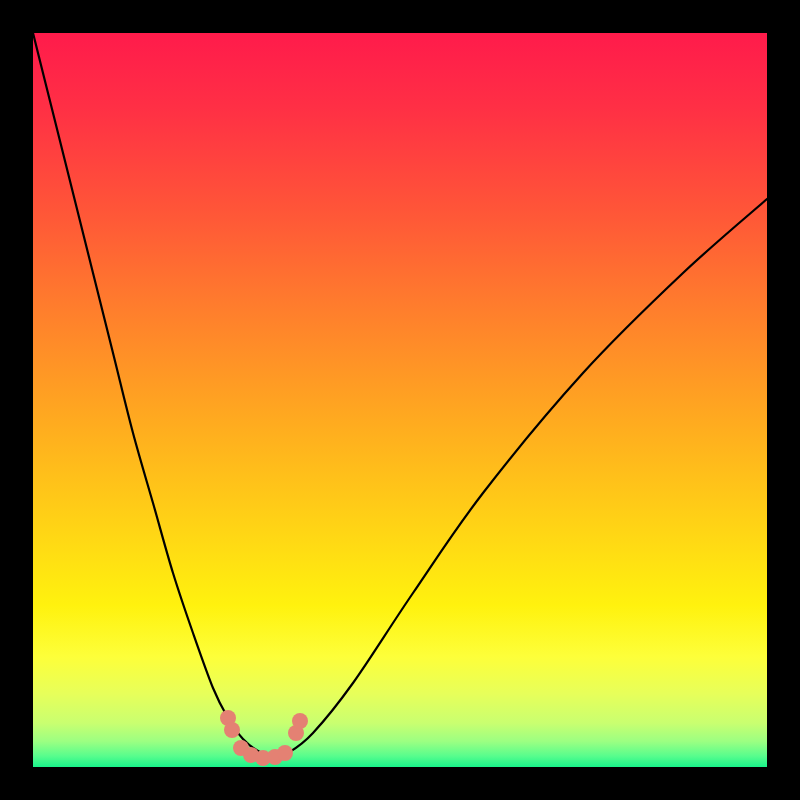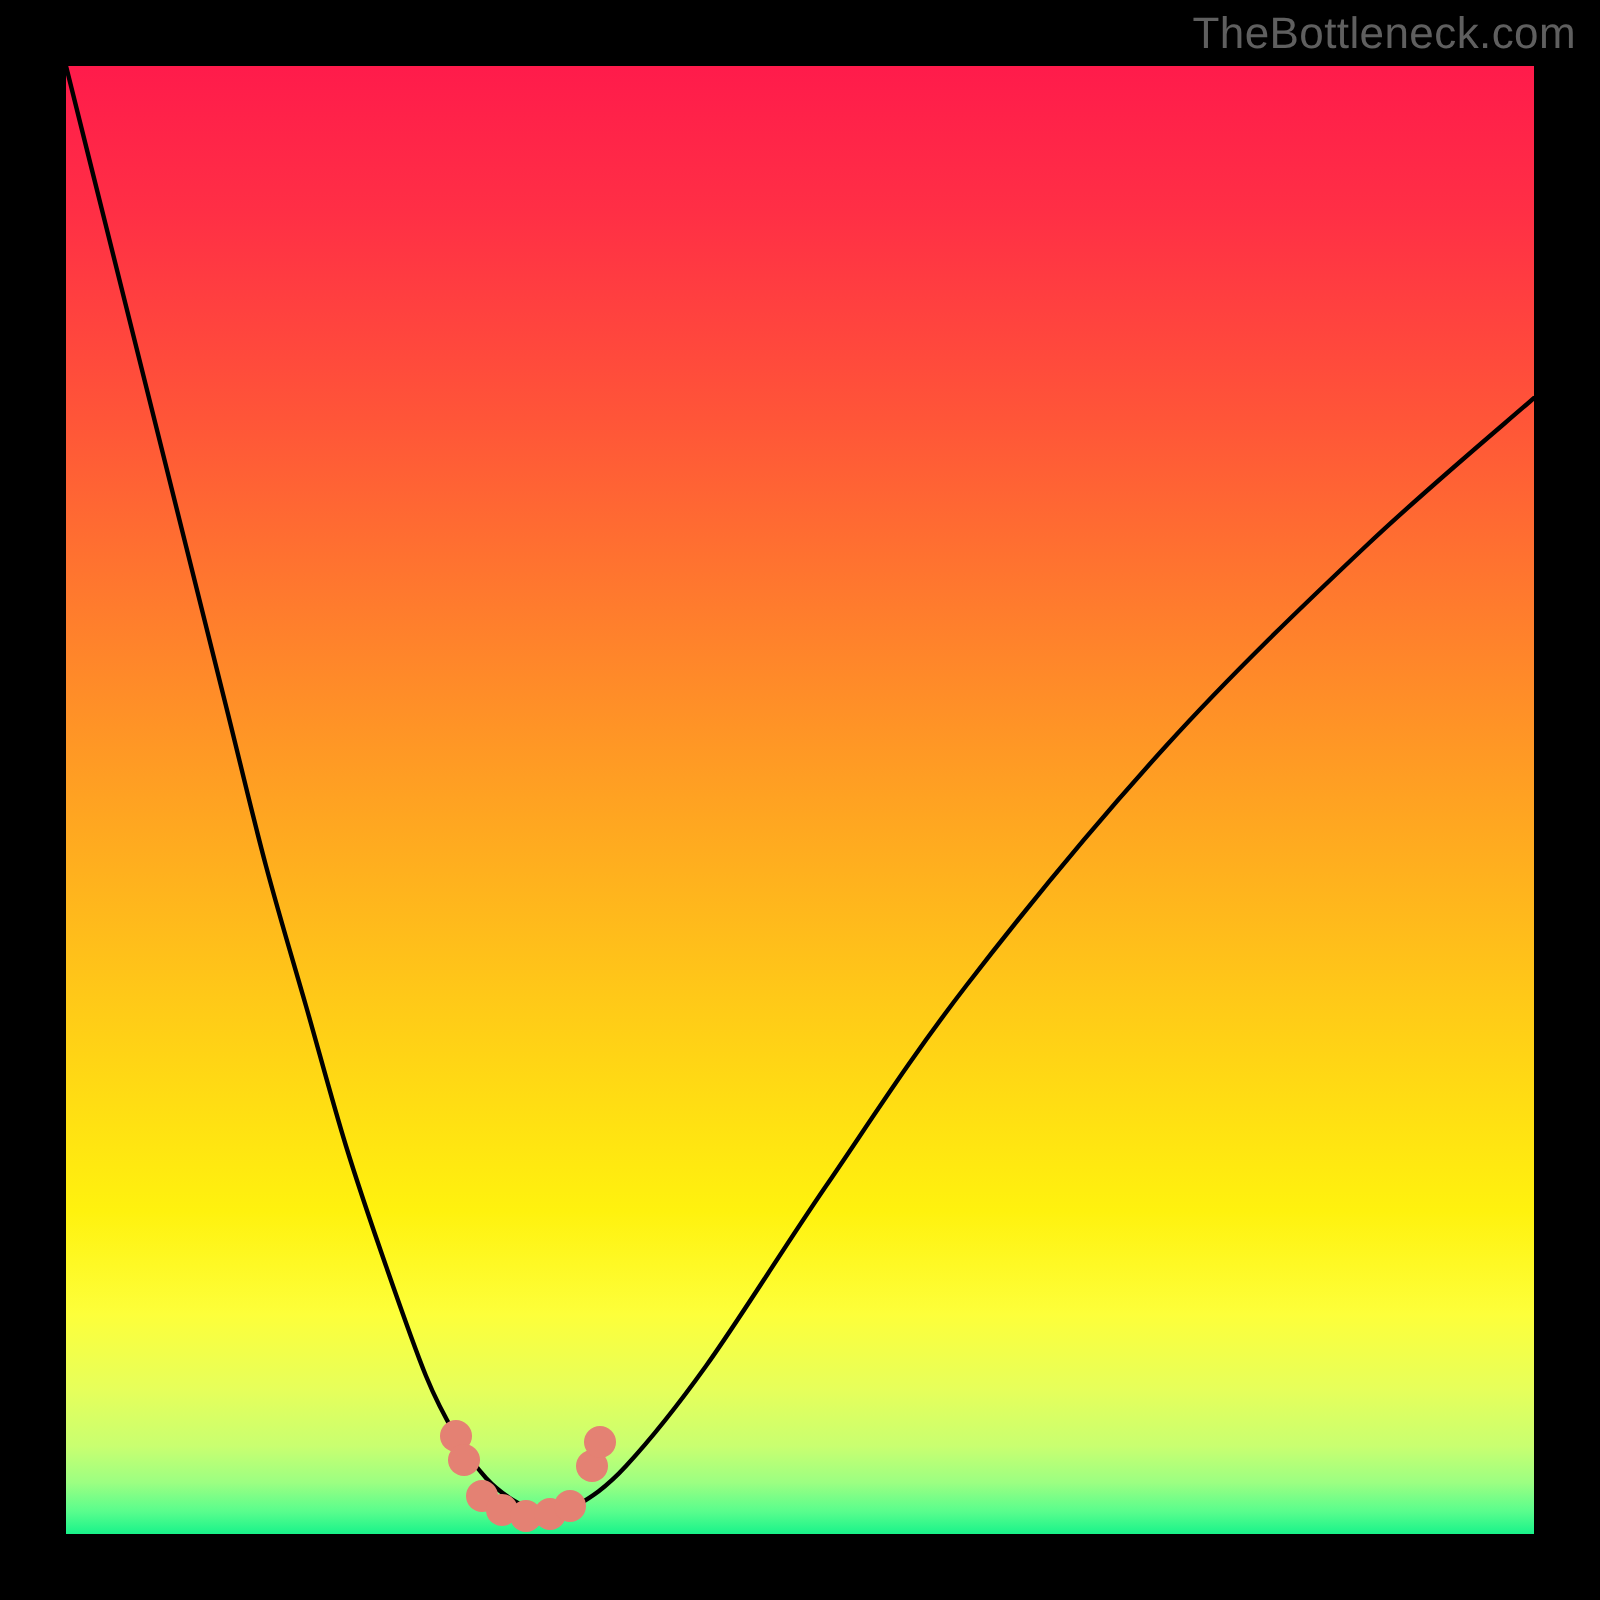--- a/index.html
+++ b/index.html
@@ -57,21 +57,20 @@
     font-weight: 400;
     color: #5f5f5f;
     letter-spacing: 0.2px;
   }
 </style>
 </head>
 <body>
 
 <div class="frame">
 
-  <div class="watermark">TheBottleneck.com</div>
 
   <div class="plot-area">
     <svg class="curve" viewBox="0 0 734 734" preserveAspectRatio="none">
       <path id="curve-path" fill="none" stroke="#000000" stroke-width="2.2" stroke-linecap="round" d="M 0 0 C 3.3 13.3, 13.3 53.3, 20 80 C 26.7 106.7, 33.3 133.3, 40 160 C 46.7 186.7, 53.3 213.3, 60 240 C 66.7 266.7, 73.3 293.3, 80 320 C 86.7 346.7, 93.3 375.0, 100 400 C 106.7 425.0, 113.3 446.7, 120 470 C 126.7 493.3, 133.3 518.3, 140 540 C 146.7 561.7, 153.3 580.8, 160 600 C 166.7 619.2, 174.2 640.8, 180 655 C 185.8 669.2, 190.0 676.5, 195 685 C 200.0 693.5, 205.0 700.5, 210 706 C 215.0 711.5, 220.0 715.0, 225 718 C 230.0 721.0, 235.0 723.7, 240 724 C 245.0 724.3, 248.3 724.0, 255 720 C 261.7 716.0, 269.2 711.7, 280 700 C 290.8 688.3, 303.3 673.3, 320 650 C 336.7 626.7, 358.3 591.7, 380 560 C 401.7 528.3, 421.7 496.7, 450 460 C 478.3 423.3, 516.7 376.7, 550 340 C 583.3 303.3, 619.3 269.0, 650 240 C 680.7 211.0, 720.0 178.3, 734 166"></path>
       <g id="markers-group">
           <circle cx="195" cy="685" r="8" fill="#e48173"></circle>
           <circle cx="199" cy="697" r="8" fill="#e48173"></circle>
           <circle cx="208" cy="715" r="8" fill="#e48173"></circle>
           <circle cx="218" cy="722" r="8" fill="#e48173"></circle>
           <circle cx="230" cy="725" r="8" fill="#e48173"></circle>

